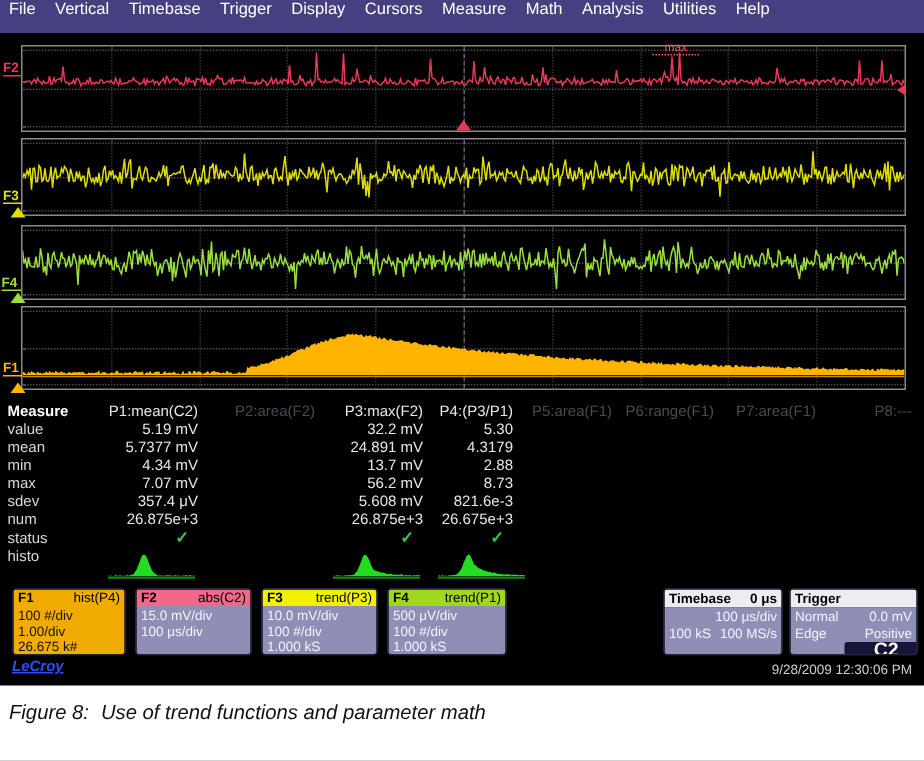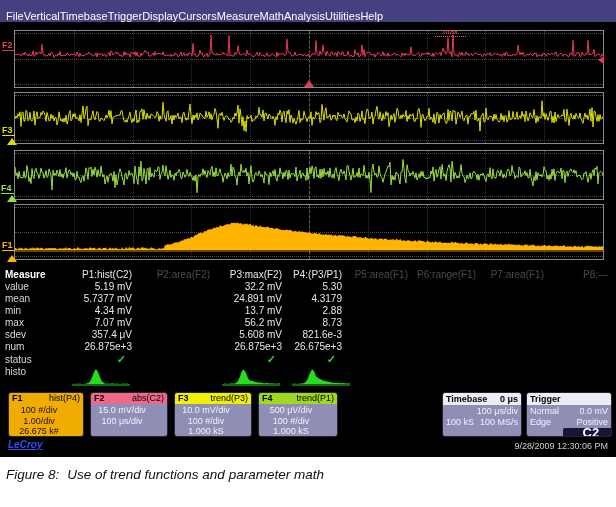--- a/index.html
+++ b/index.html
@@ -1,21 +1,21 @@
 <!DOCTYPE html>
 <html><head>
 <meta charset="utf-8">
 <style>
   html,body{margin:0;padding:0;background:#fff;}
   #stage{position:relative;width:616px;height:507px;background:#fff;overflow:hidden;
          font-family:"Liberation Sans",sans-serif;}
   
   .scope{position:absolute;left:0;top:0;width:616px;height:457px;background:#000;}
   .menubar{position:absolute;left:0;top:0;width:616px;height:22px;background:#454180;
-           display:flex;align-items:flex-end;padding-left:6px;box-sizing:border-box;}
+           display:flex;align-items:flex-start;gap:13px;padding-left:6px;box-sizing:border-box;}
   .menu-item{color:#fff;font-size:11px;cursor:default;white-space:nowrap;}
   
   .grid{position:absolute;left:14px;width:590px;border:1px solid #8a8a8a;background:#000;box-sizing:border-box;}
   .hdots{position:absolute;left:0;right:0;height:0;border-top:1px dotted #4a4a58;}
   .vdiv{position:absolute;top:0;bottom:0;width:0;border-left:1px dotted #30303c;}
   .vcenter{position:absolute;top:0;bottom:0;left:50%;width:0;border-left:1px dashed #5d5d6b;}
   .wave-svg{position:absolute;left:0;top:0;}
   .trace-label{position:absolute;font-size:9px;font-weight:bold;width:13px;text-align:left;
                border-bottom:1px solid currentColor;line-height:10px;}
   .lab-f2{color:#e8385a;}
@@ -37,21 +37,21 @@
   .measure tr.hdr td{height:13px;line-height:13px;}
   .measure td.dim{color:#4a4a55;}
   .measure td.title{font-weight:bold;color:#fff;}
   .check{color:#2ecc40;font-size:11px;font-weight:bold;}
   .histo-cell{height:24px !important;vertical-align:bottom;}
   
   .desc-box{position:absolute;top:392px;height:45px;border:1px solid #24243a;border-radius:3px;
             overflow:hidden;font-size:9px;box-sizing:border-box;}
   .desc-head{height:11px;line-height:11px;display:flex;justify-content:space-between;
              padding:0 3px;color:#000;font-weight:bold;}
-  .desc-body{color:#f2f2ff;text-align:center;padding:1px 17px 0 3px;line-height:10.5px;}
+  .desc-body{color:#f2f2ff;text-align:left;padding:1px 17px 0 3px;line-height:10.5px;}
   .body-lav{background:#8f8fb5;height:34px;}
   .body-amber{background:#f0ac00;color:#1a1000;height:34px;}
   .info-box{position:absolute;top:392px;height:45px;border:1px solid #24243a;border-radius:3px;
             overflow:hidden;font-size:9px;box-sizing:border-box;}
   .info-head{height:12px;line-height:12px;background:#ececf2;color:#000;display:flex;
              justify-content:space-between;padding:0 3px;font-weight:bold;}
   .info-body{background:#8f8fb5;color:#f2f2ff;height:33px;padding:1px 3px 0 3px;line-height:10.5px;}
   .info-line{display:flex;justify-content:space-between;}
   .badge{display:inline-block;background:#15153a;color:#fff;font-size:13px;font-weight:bold;
          padding:0 20px;margin-left:2px;border-radius:2px;line-height:9px;vertical-align:middle;margin-top:35px;}
@@ -179,21 +179,21 @@
           <col style="width:72px">
           <col style="width:60px">
           <col style="width:66px">
           <col style="width:68px">
           <col style="width:68px">
           <col style="width:64px">
         </colgroup>
         <tbody>
           <tr class="hdr">
             <td class="rowlab title">Measure</td>
-            <td class="">P1:hist(C2)</td>
+            <td class="">P1:mean(C2)</td>
             <td class="dim">P2:area(F2)</td>
             <td class="">P3:max(F2)</td>
             <td class="">P4:(P3/P1)</td>
             <td class="dim">P5:area(F1)</td>
             <td class="dim">P6:range(F1)</td>
             <td class="dim">P7:area(F1)</td>
             <td class="dim">P8:---</td>
           </tr>
           <tr>
             <td class="rowlab">value</td>

